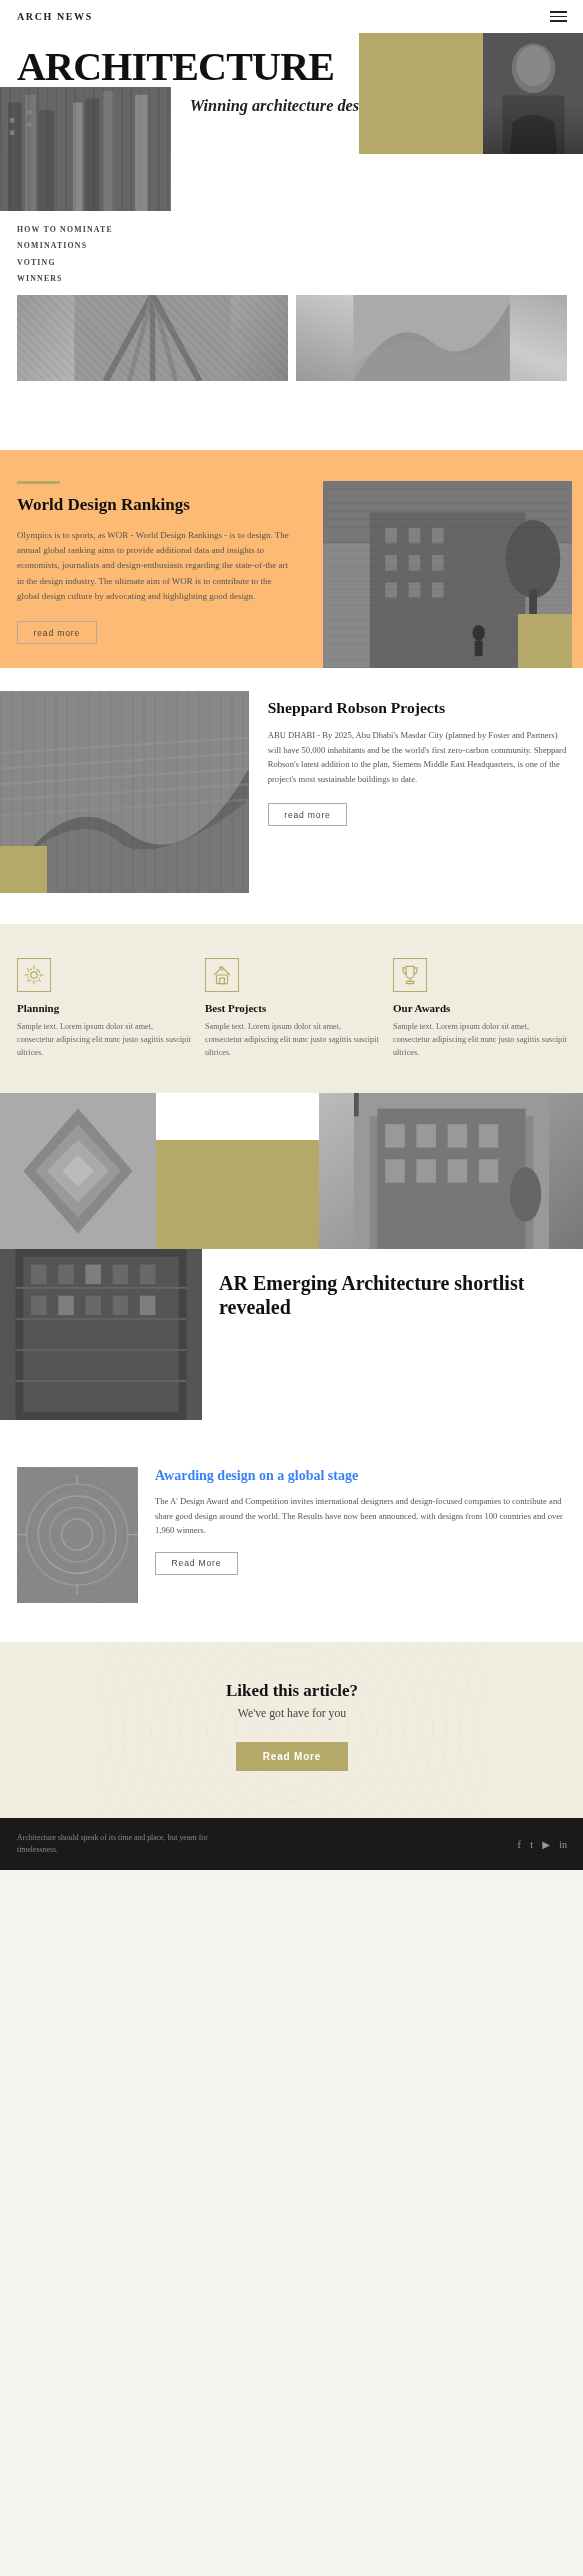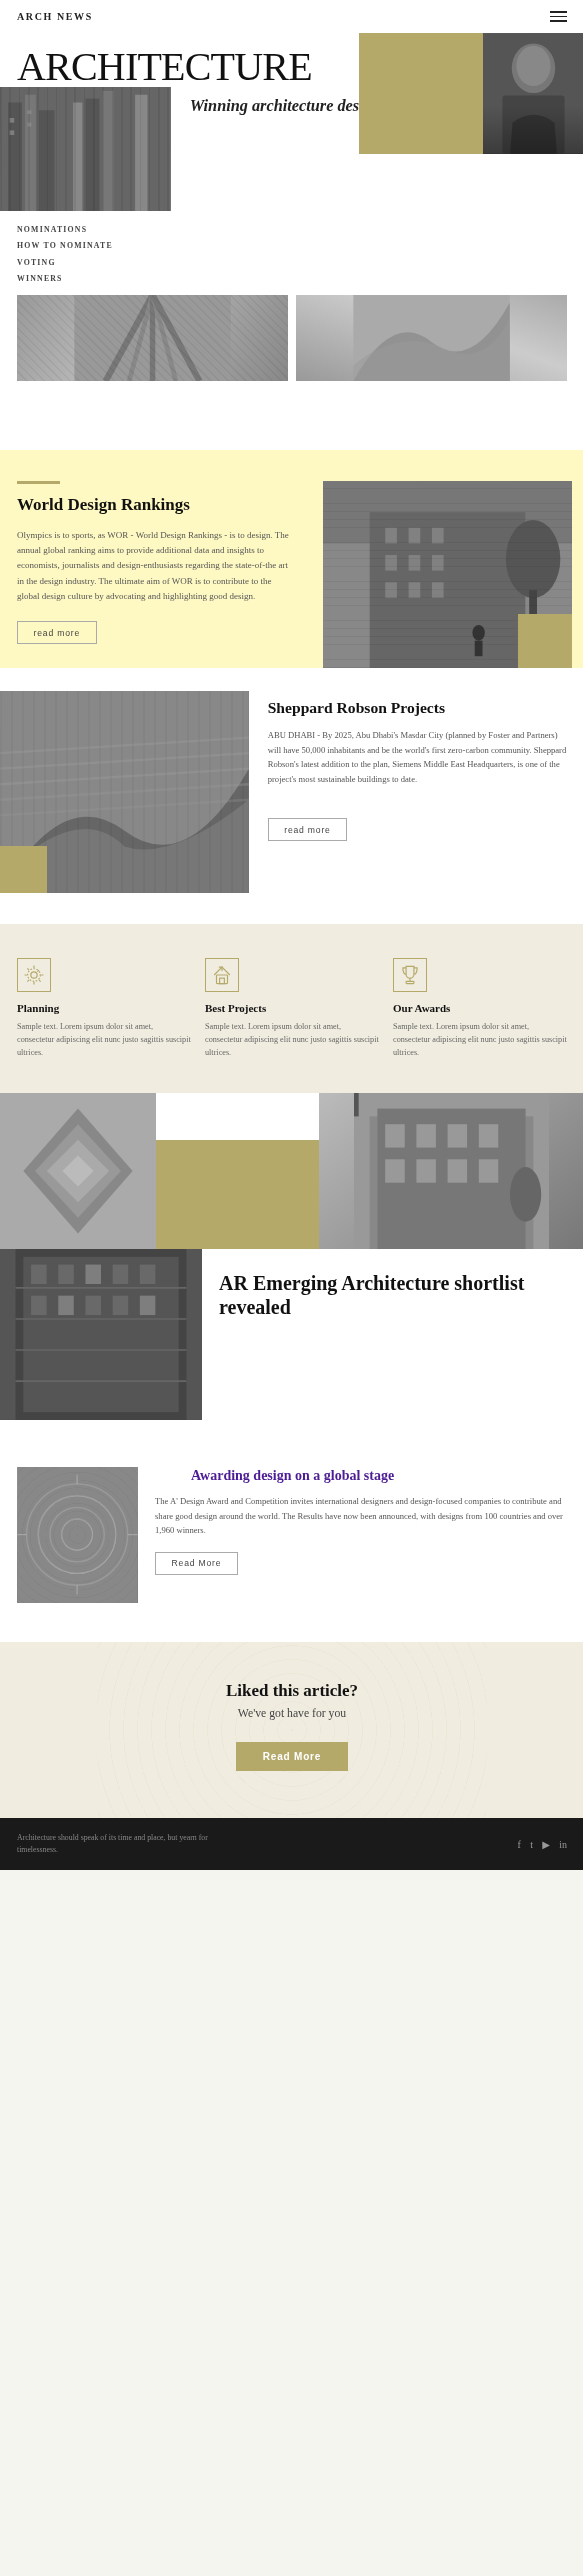--- a/index.html
+++ b/index.html
@@ -12,21 +12,21 @@
     }
     .header-logo { font-size: 10px; font-weight: 700; letter-spacing: 1.6px; color: #222; }
     .hamburger { display: flex; flex-direction: column; gap: 3.1px; cursor: pointer; }
     .hamburger span { display: block; width: 17px; height: 1.6px; background: #222; }
 
     
     .hero {
       position: relative; background: #fff; overflow: hidden; padding-bottom: 23px;
     }
     .hero-title {
-      font-size: 40px; font-weight: 400; letter-spacing: -0.8px;
+      font-size: 40px; font-weight: 700; letter-spacing: -0.8px;
       padding: 14px 23px 0 17px; color: #111; line-height: 1;
     }
     .hero-images-row {
       display: flex; align-items: flex-start; margin-top: 0;
     }
     .hero-building-img {
       width: 171px; height: 124px; background: #888; flex-shrink: 0;
       margin-left: 0; margin-top: 0;
       background: linear-gradient(135deg, #555 0%, #888 50%, #aaa 100%);
       position: relative; overflow: hidden;
@@ -79,21 +79,21 @@
     }
     .img-texture2 {
       background: linear-gradient(200deg, #aaa 0%, #ccc 40%, #999 100%);
     }
 
     
     section { background: #fff; }
 
     
     .wdr-section {
-      display: flex; gap: 12px; background: #fef9c3; padding: 31px 12px 0 0;
+      display: flex; gap: 12px; background: #fdba74; padding: 31px 12px 0 0;
     }
     .wdr-left {
       flex: 1; padding: 0 17px 23px 17px;
     }
     .gold-bar-left {
       width: 43px; height: 3.1px; background: #b5a96a; margin-bottom: 11px;
     }
     .wdr-title {
       font-size: 17px; font-weight: 800; margin-bottom: 12.4px; color: #111;
     }
@@ -141,21 +141,21 @@
     .sheppard-gold-left {
       position: absolute; bottom: 0; left: 0; width: 47px; height: 47px; background: #b5a96a;
     }
     .sheppard-right {
       flex: 1; padding: 7.8px 17px 0 18.7px;
     }
     .sheppard-title {
       font-size: 15.6px; font-weight: 800; margin-bottom: 11px; color: #111;
     }
     .sheppard-text {
-      font-size: 8.6px; color: #555; line-height: 1.7; margin-bottom: 32px;
+      font-size: 8.6px; color: #555; line-height: 1.7; margin-bottom: 17px;
     }
 
     
     .features-section {
       background: #f0ede0; padding: 34px 17px;
     }
     .features-row {
       display: flex; gap: 14px;
     }
     .feature-item {
@@ -217,21 +217,21 @@
       width: 121px; height: 136px; flex-shrink: 0;
       background: linear-gradient(160deg, #aaa 0%, #888 50%, #666 100%);
       position: relative; overflow: hidden;
     }
     .award-img::after {
       content: ''; position: absolute; inset: 0;
       background: repeating-radial-gradient(circle at 50% 50%, rgba(0,0,0,0.04) 0px, rgba(0,0,0,0.04) 0.8px, transparent 0.8px, transparent 7.8px);
     }
     .award-right { flex: 1; }
     .award-title {
-      font-size: 14px; font-weight: 800; color: #4c1d95; margin-bottom: 9.3px; line-height: 1.3; margin-left: 36px;
+      font-size: 14px; font-weight: 800; color: #3b82f6; margin-bottom: 9.3px; line-height: 1.3;
     }
     .award-text {
       font-size: 8.6px; color: #555; line-height: 1.7; margin-bottom: 14px;
     }
 
     
     .cta-section {
       background: #f0ede0; padding: 39px 17px 47px 17px; text-align: center;
       position: relative; overflow: hidden;
     }
@@ -318,22 +318,22 @@
         <rect x="35" y="46" width="5" height="5" fill="#aaa" opacity="0.4"></rect>
       </svg>
     </div>
 
     <div class="hero-right-col">
       <p class="hero-tagline">Winning architecture design projects</p>
     </div>
   </div>
 
   <div class="hero-nav">
+    <div>HOW TO NOMINATE</div>
     <div>NOMINATIONS</div>
-    <div>HOW TO NOMINATE</div>
     <div>VOTING</div>
     <div>WINNERS</div>
   </div>
 
   <div class="hero-img-row">
     <div class="hero-img-small img-texture1">
       <svg width="100%" height="86" viewBox="0 0 200 110" xmlns="http://www.w3.org/2000/svg">
         <rect width="200" height="110" fill="#999"></rect>
 
         <line x1="100" y1="0" x2="40" y2="110" stroke="#777" stroke-width="8"></line>

